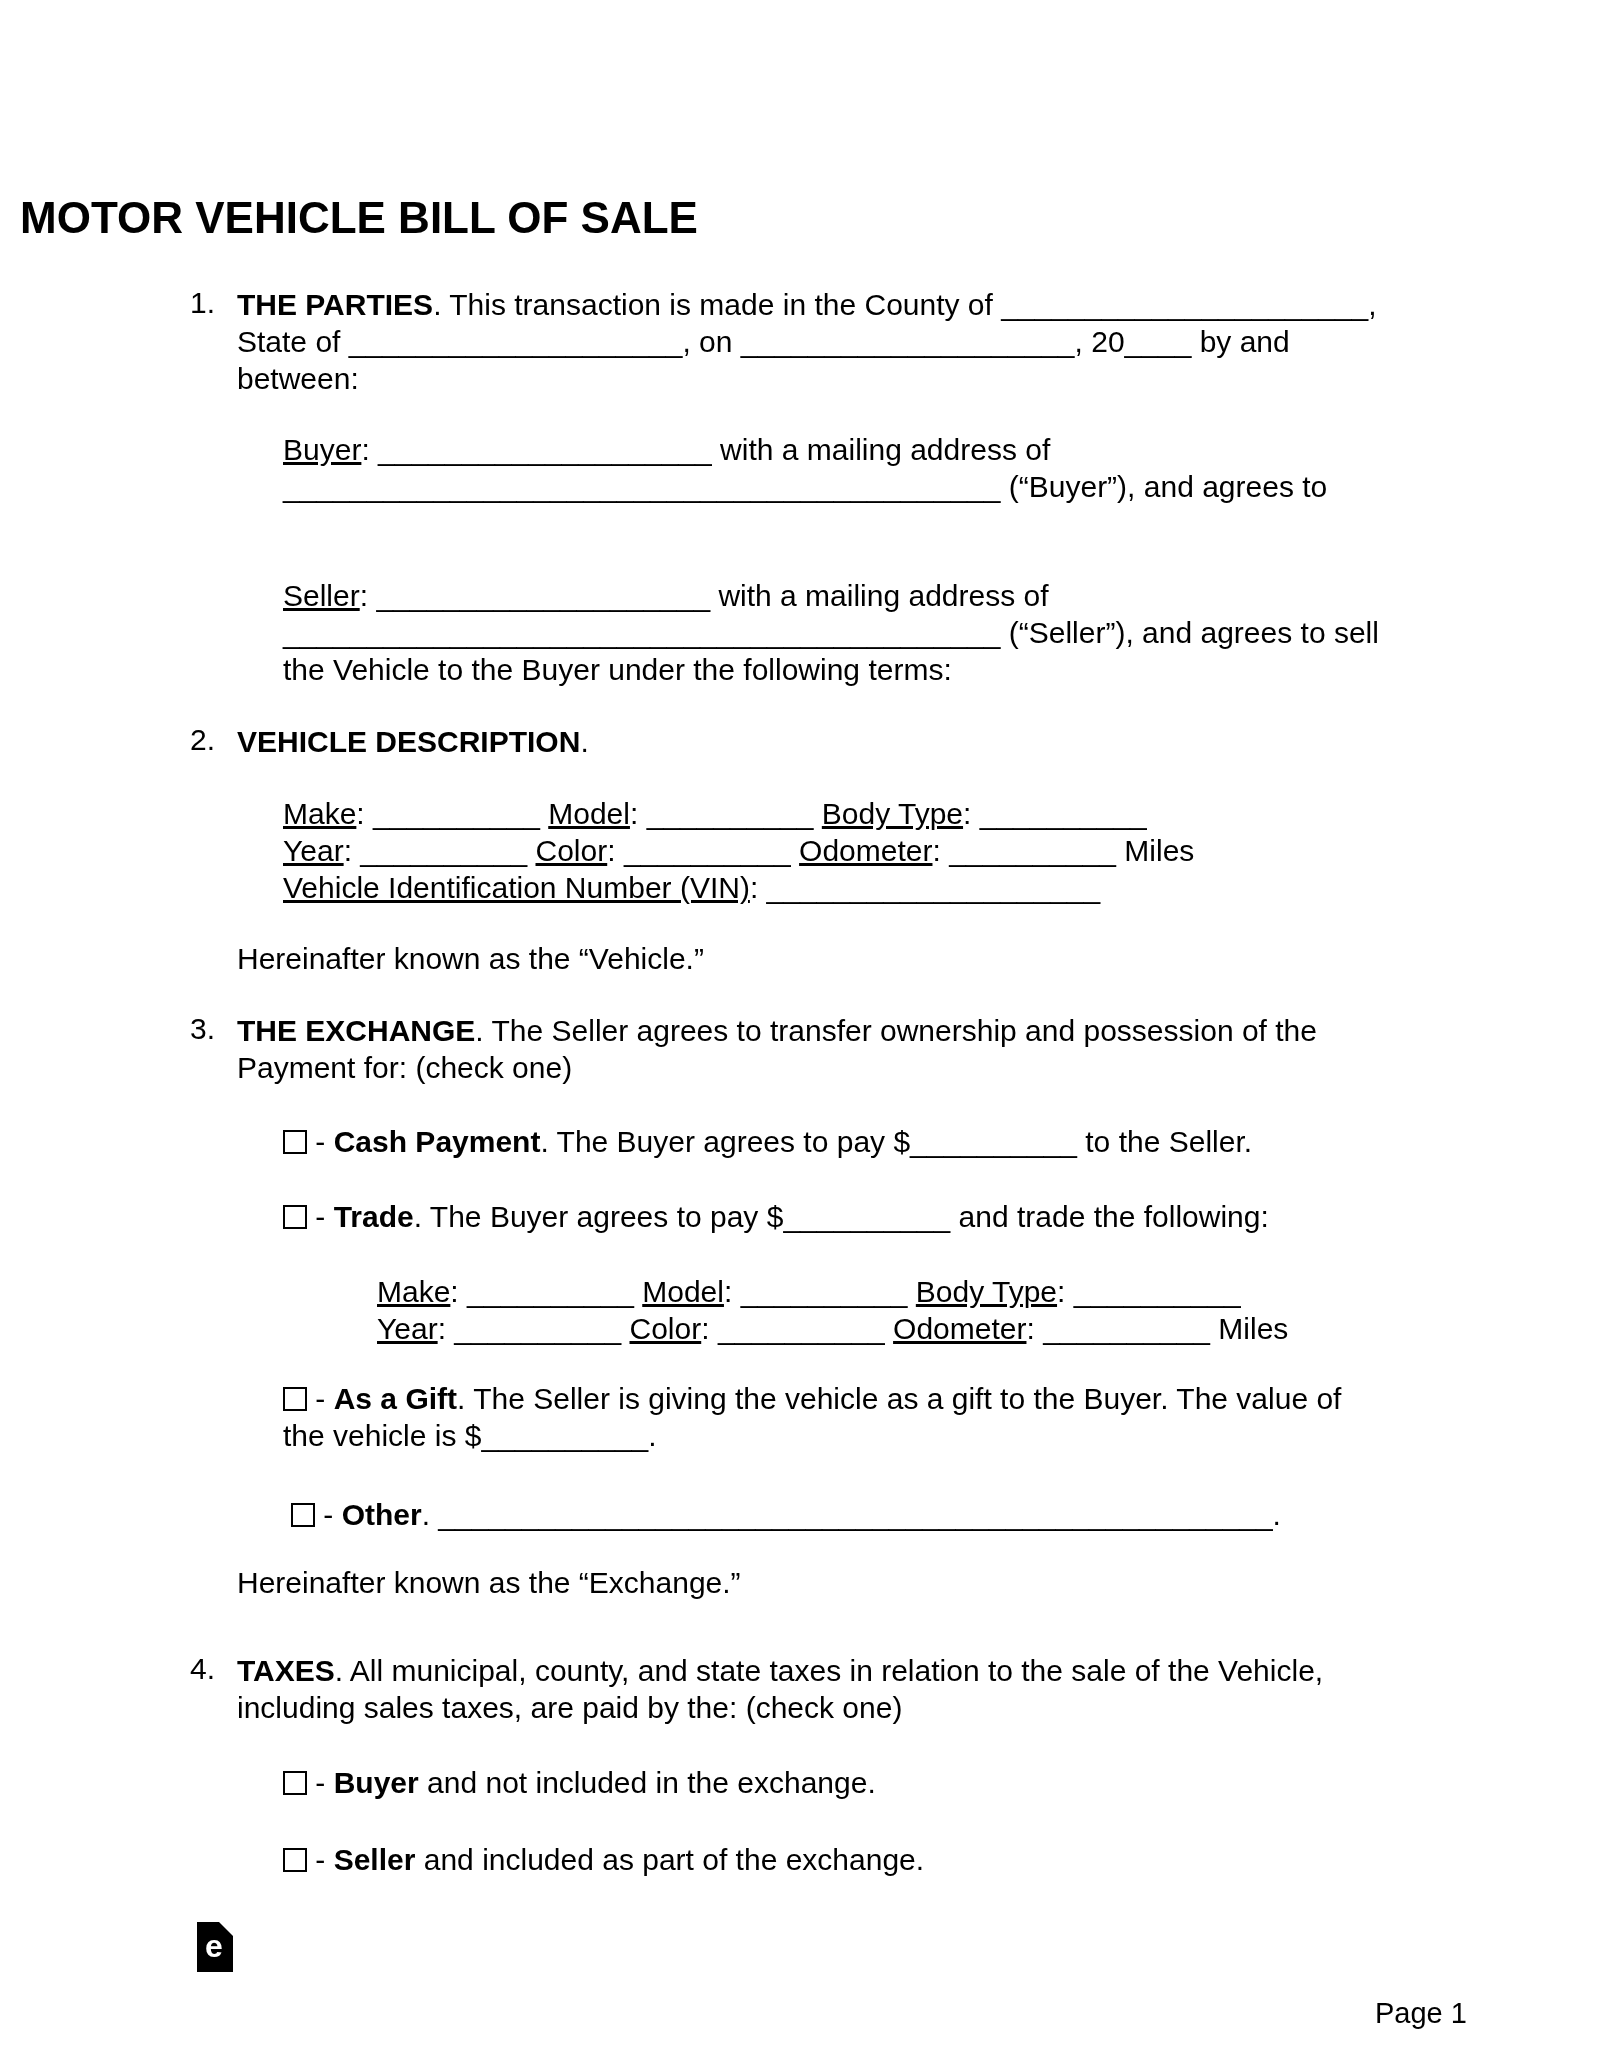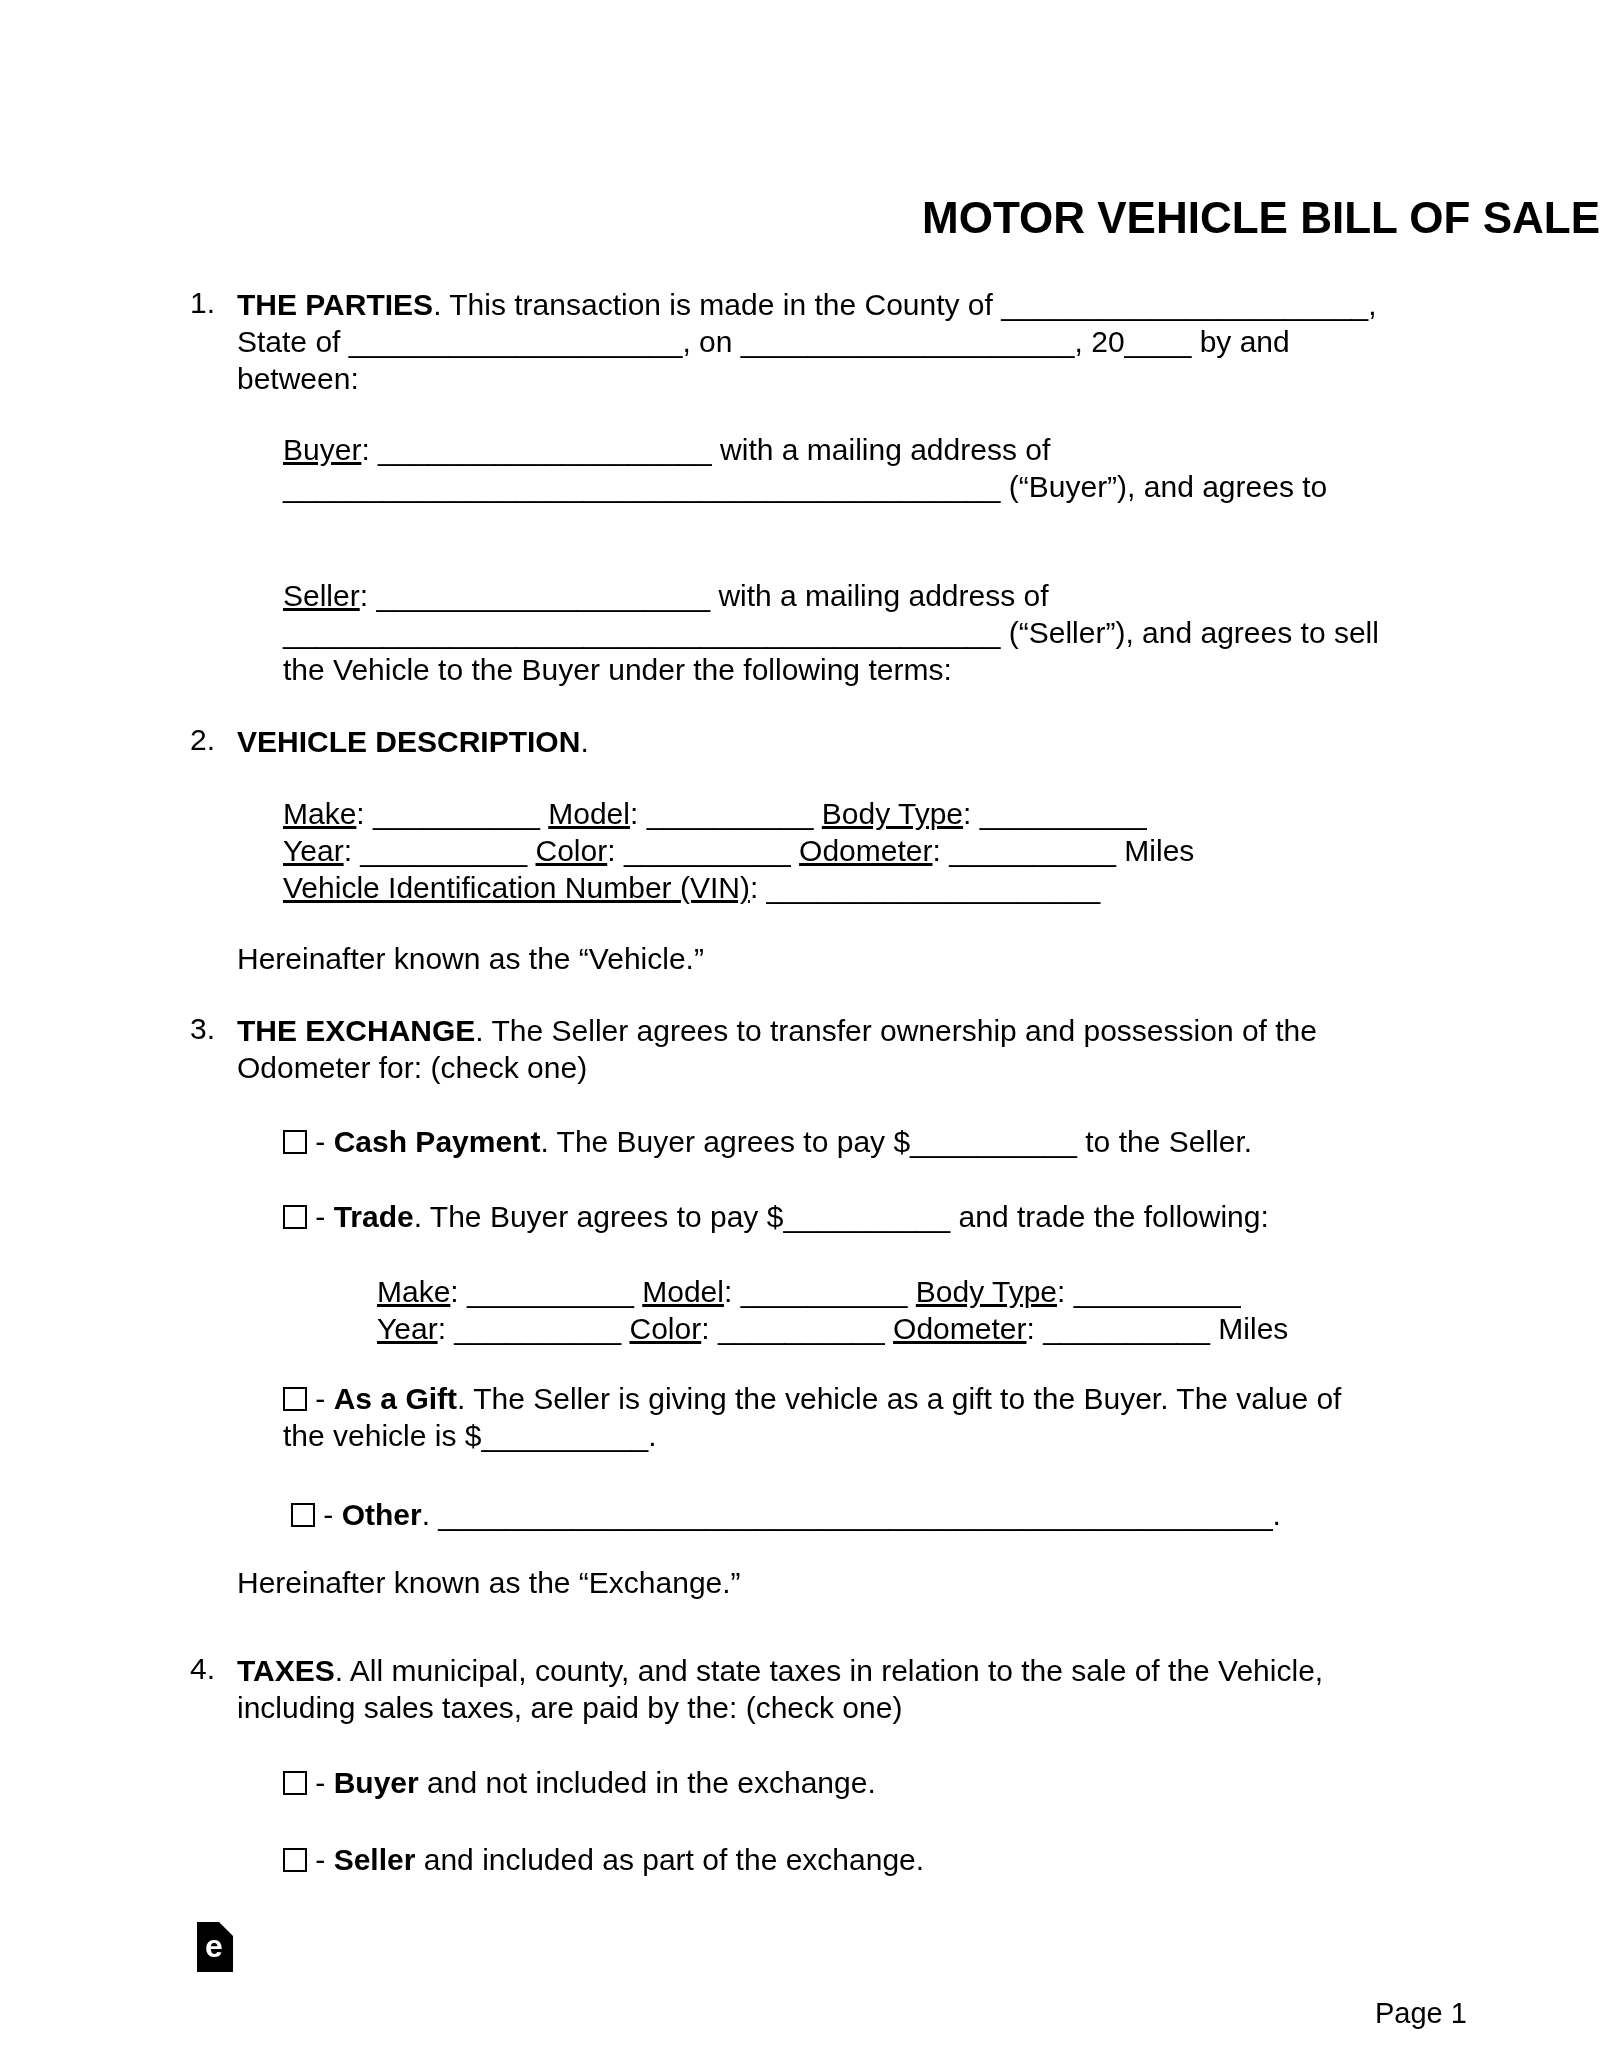--- a/index.html
+++ b/index.html
@@ -11,24 +11,25 @@
     font-family: "Liberation Sans", "DejaVu Sans", sans-serif;
     font-size: 30px;
     color: #000000;
     overflow: hidden;
   }
   .title {
     position: absolute;
     left: 0; right: 0;
     top: 193px;
     margin: 0;
-    text-align: right;
+    text-align: left;
     font-size: 44px;
     font-weight: bold;
     letter-spacing: 0px;
+    padding-left: 20px;
   }
   .para { position: absolute; }
   .numbered { display: flex; }
   .num { width: 47px; flex: none; }
   .line { white-space: nowrap; height: 37px; line-height: 37px; }
   .b { font-weight: bold; margin-top: 37px; }
   .u { text-decoration: underline; }
   .blank { letter-spacing: 0; }
   .checkbox {
     display: inline-block;
@@ -112,21 +113,21 @@
     </div>
 
   <div class="para" style="left:237px; top:940px;">
       <div class="line"><span>Hereinafter known as the “Vehicle.”</span></div>
     </div>
 
   <div class="para numbered" style="left:190px; top:1012px;">
     <span class="num">3.</span>
     <div>
         <div class="line"><span class="b">THE EXCHANGE</span><span>. The Seller agrees to transfer ownership and possession of the</span></div>
-        <div class="line"><span>Odometer for: (check one)</span></div>
+        <div class="line"><span>Payment for: (check one)</span></div>
       </div>
   </div>
 
   <div class="para" style="left:283px; top:1123px;">
       <div class="line"><span class="checkbox"></span><span> - </span><span class="b">Cash Payment</span><span>. The Buyer agrees to pay $</span><span class="blank">__________</span><span> to the Seller.</span></div>
     </div>
 
   <div class="para" style="left:283px; top:1198px;">
       <div class="line"><span class="checkbox"></span><span> - </span><span class="b">Trade</span><span>. The Buyer agrees to pay $</span><span class="blank">__________</span><span> and trade the following:</span></div>
     </div>

